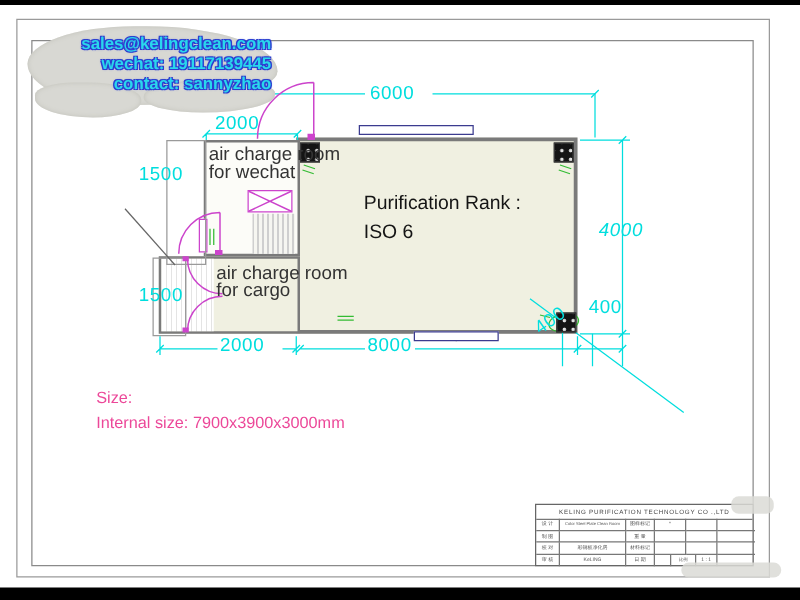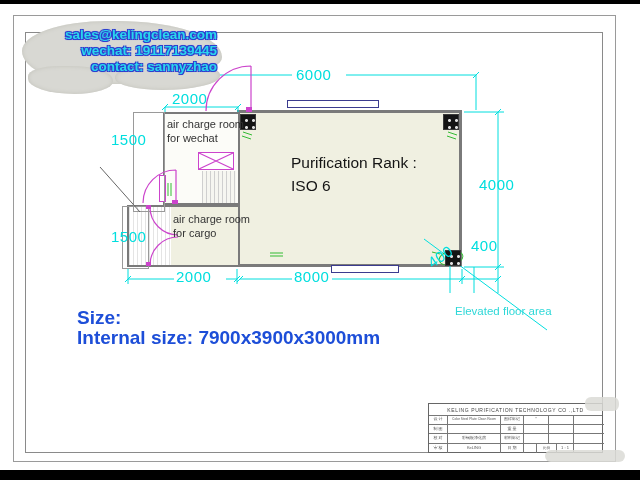--- a/index.html
+++ b/index.html
@@ -4,24 +4,24 @@
 <style>
   html,body{margin:0;padding:0;background:#fff;}
   #stage{position:relative;width:640px;height:480px;background:#ffffff;overflow:hidden;
          font-family:"Liberation Sans",sans-serif;}
   .abs{position:absolute;}
   .bar{background:#000;left:0;width:640px;z-index:9;}
   .frame{border:1px solid #9a9a9a;z-index:0;}
   .room{box-sizing:border-box;z-index:1;}
   #svgOverlay{position:absolute;left:0;top:0;z-index:2;}
   .dim{color:#00dede;font-size:15px;font-weight:500;z-index:3;white-space:nowrap;letter-spacing:.5px;}
-  .roomlabel{color:#333;font-size:11px;line-height:14px;z-index:3;white-space:nowrap;}
+  .roomlabel{color:#333;font-size:15px;line-height:14px;z-index:3;white-space:nowrap;}
   .mainlabel{color:#151515;font-size:15.5px;line-height:23px;z-index:3;white-space:nowrap;}
   .note{color:#2fd8d8;font-size:11.5px;line-height:14px;z-index:3;white-space:nowrap;}
-  .sizeblock{color:#1d4ed8;font-size:19px;font-weight:700;line-height:19.5px;z-index:3;white-space:nowrap;}
+  .sizeblock{color:#ec4899;font-size:13px;font-weight:400;line-height:19.5px;z-index:3;white-space:nowrap;}
   .ebox{width:16px;height:16px;background:#141414;border:1px solid #3a3a3a;box-sizing:border-box;z-index:3;
         background-image:radial-gradient(circle,#e0e0e0 1.2px,transparent 1.7px);
         background-size:7px 7px;background-position:2px 2px;}
   .fixture{box-sizing:border-box;border:1px solid #3b3b8f;background:#fff;z-index:3;}
   .dimbox{border:1px solid #9a9a9a;z-index:2;}
   .blob{background:#d8d8d3;z-index:5;box-shadow:inset 0 0 4px #c2c2ba;}
   .wmtext{z-index:6;color:#2ad6ec;font-size:13.5px;font-weight:bold;line-height:16px;text-align:center;
           text-shadow:-1px -1px 0 #2b3fd0,1px -1px 0 #2b3fd0,-1px 1px 0 #2b3fd0,1px 1px 0 #2b3fd0,0 0 2px #2b3fd0;
           white-space:nowrap;}
   .smudge{background:#dadad6;opacity:.85;border-radius:6px;z-index:4;}
@@ -106,39 +106,38 @@
       <path d="M270,253 H283 M270,256 H283"></path>
     </g>
   </svg>
 
   <div class="abs dim" style="left:296px;top:66px;">6000</div>
   <div class="abs dim" style="left:172px;top:90px;">2000</div>
   <div class="abs dim" style="left:111px;top:131px;">1500</div>
   <div class="abs dim" style="left:111px;top:228px;">1500</div>
   <div class="abs dim" style="left:176px;top:268px;">2000</div>
   <div class="abs dim" style="left:294px;top:268px;">8000</div>
-  <div class="abs dim" style="left:479px;top:176px;">4000</div>
+  <div class="abs dim" style="left:479px;top:176px;font-style:italic;">4000</div>
   <div class="abs dim" style="left:471px;top:237px;">400</div>
   <div class="abs dim" style="left:427px;top:248px;transform:rotate(-35deg);">400</div>
 
   <div class="abs roomlabel" style="left:167px;top:117px;">
     <div>air charge room</div>
     <div>for wechat</div>
   </div>
   <div class="abs roomlabel" style="left:173px;top:212px;">
     <div>air charge room</div>
     <div>for cargo</div>
   </div>
   <div class="abs mainlabel" style="left:291px;top:151px;">
     <div>Purification Rank :</div>
     <div>ISO 6</div>
   </div>
 
   <div class="abs note" style="left:455px;top:304px;">
-    <div>Elevated  floor area</div>
   </div>
 
   <div class="abs sizeblock" style="left:77px;top:308px;">
     <div>Size:</div>
     <div>Internal size: 7900x3900x3000mm</div>
   </div>
 
   <div class="abs tb" style="left:428px;top:403px;width:175px;height:50px;">
     <div class="tbheader">KELING PURIFICATION TECHNOLOGY CO .,LTD</div>
 

